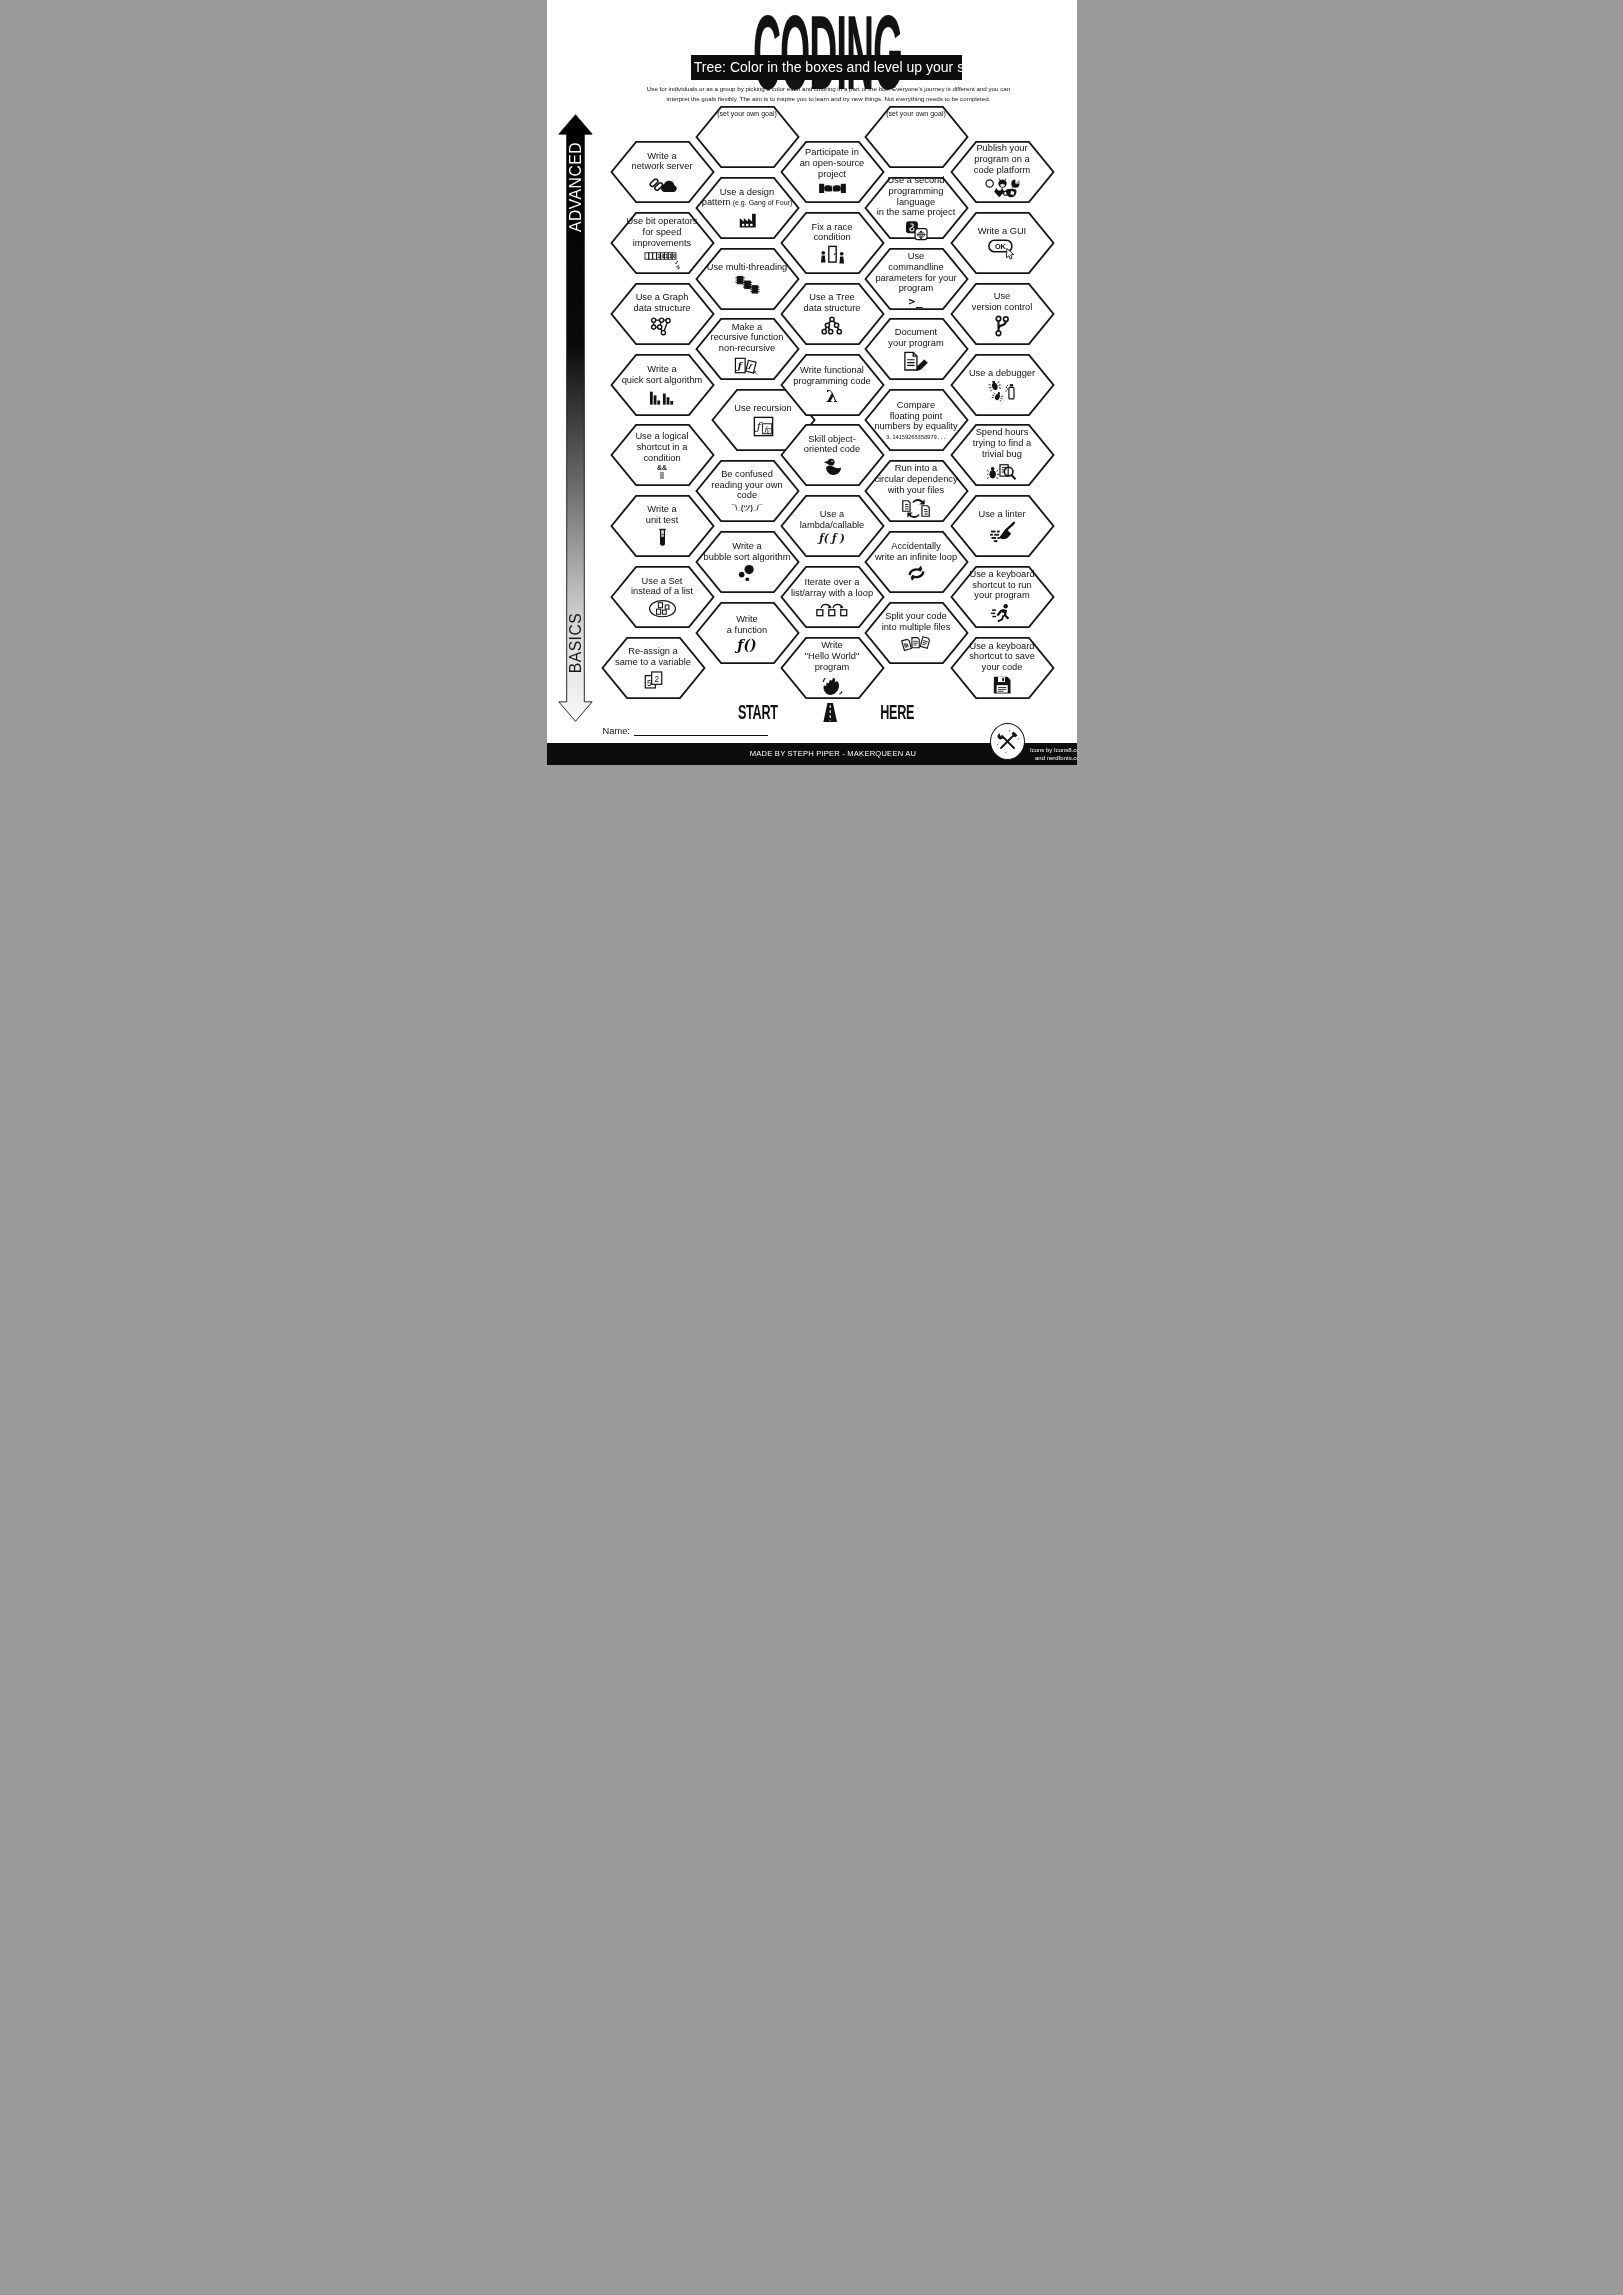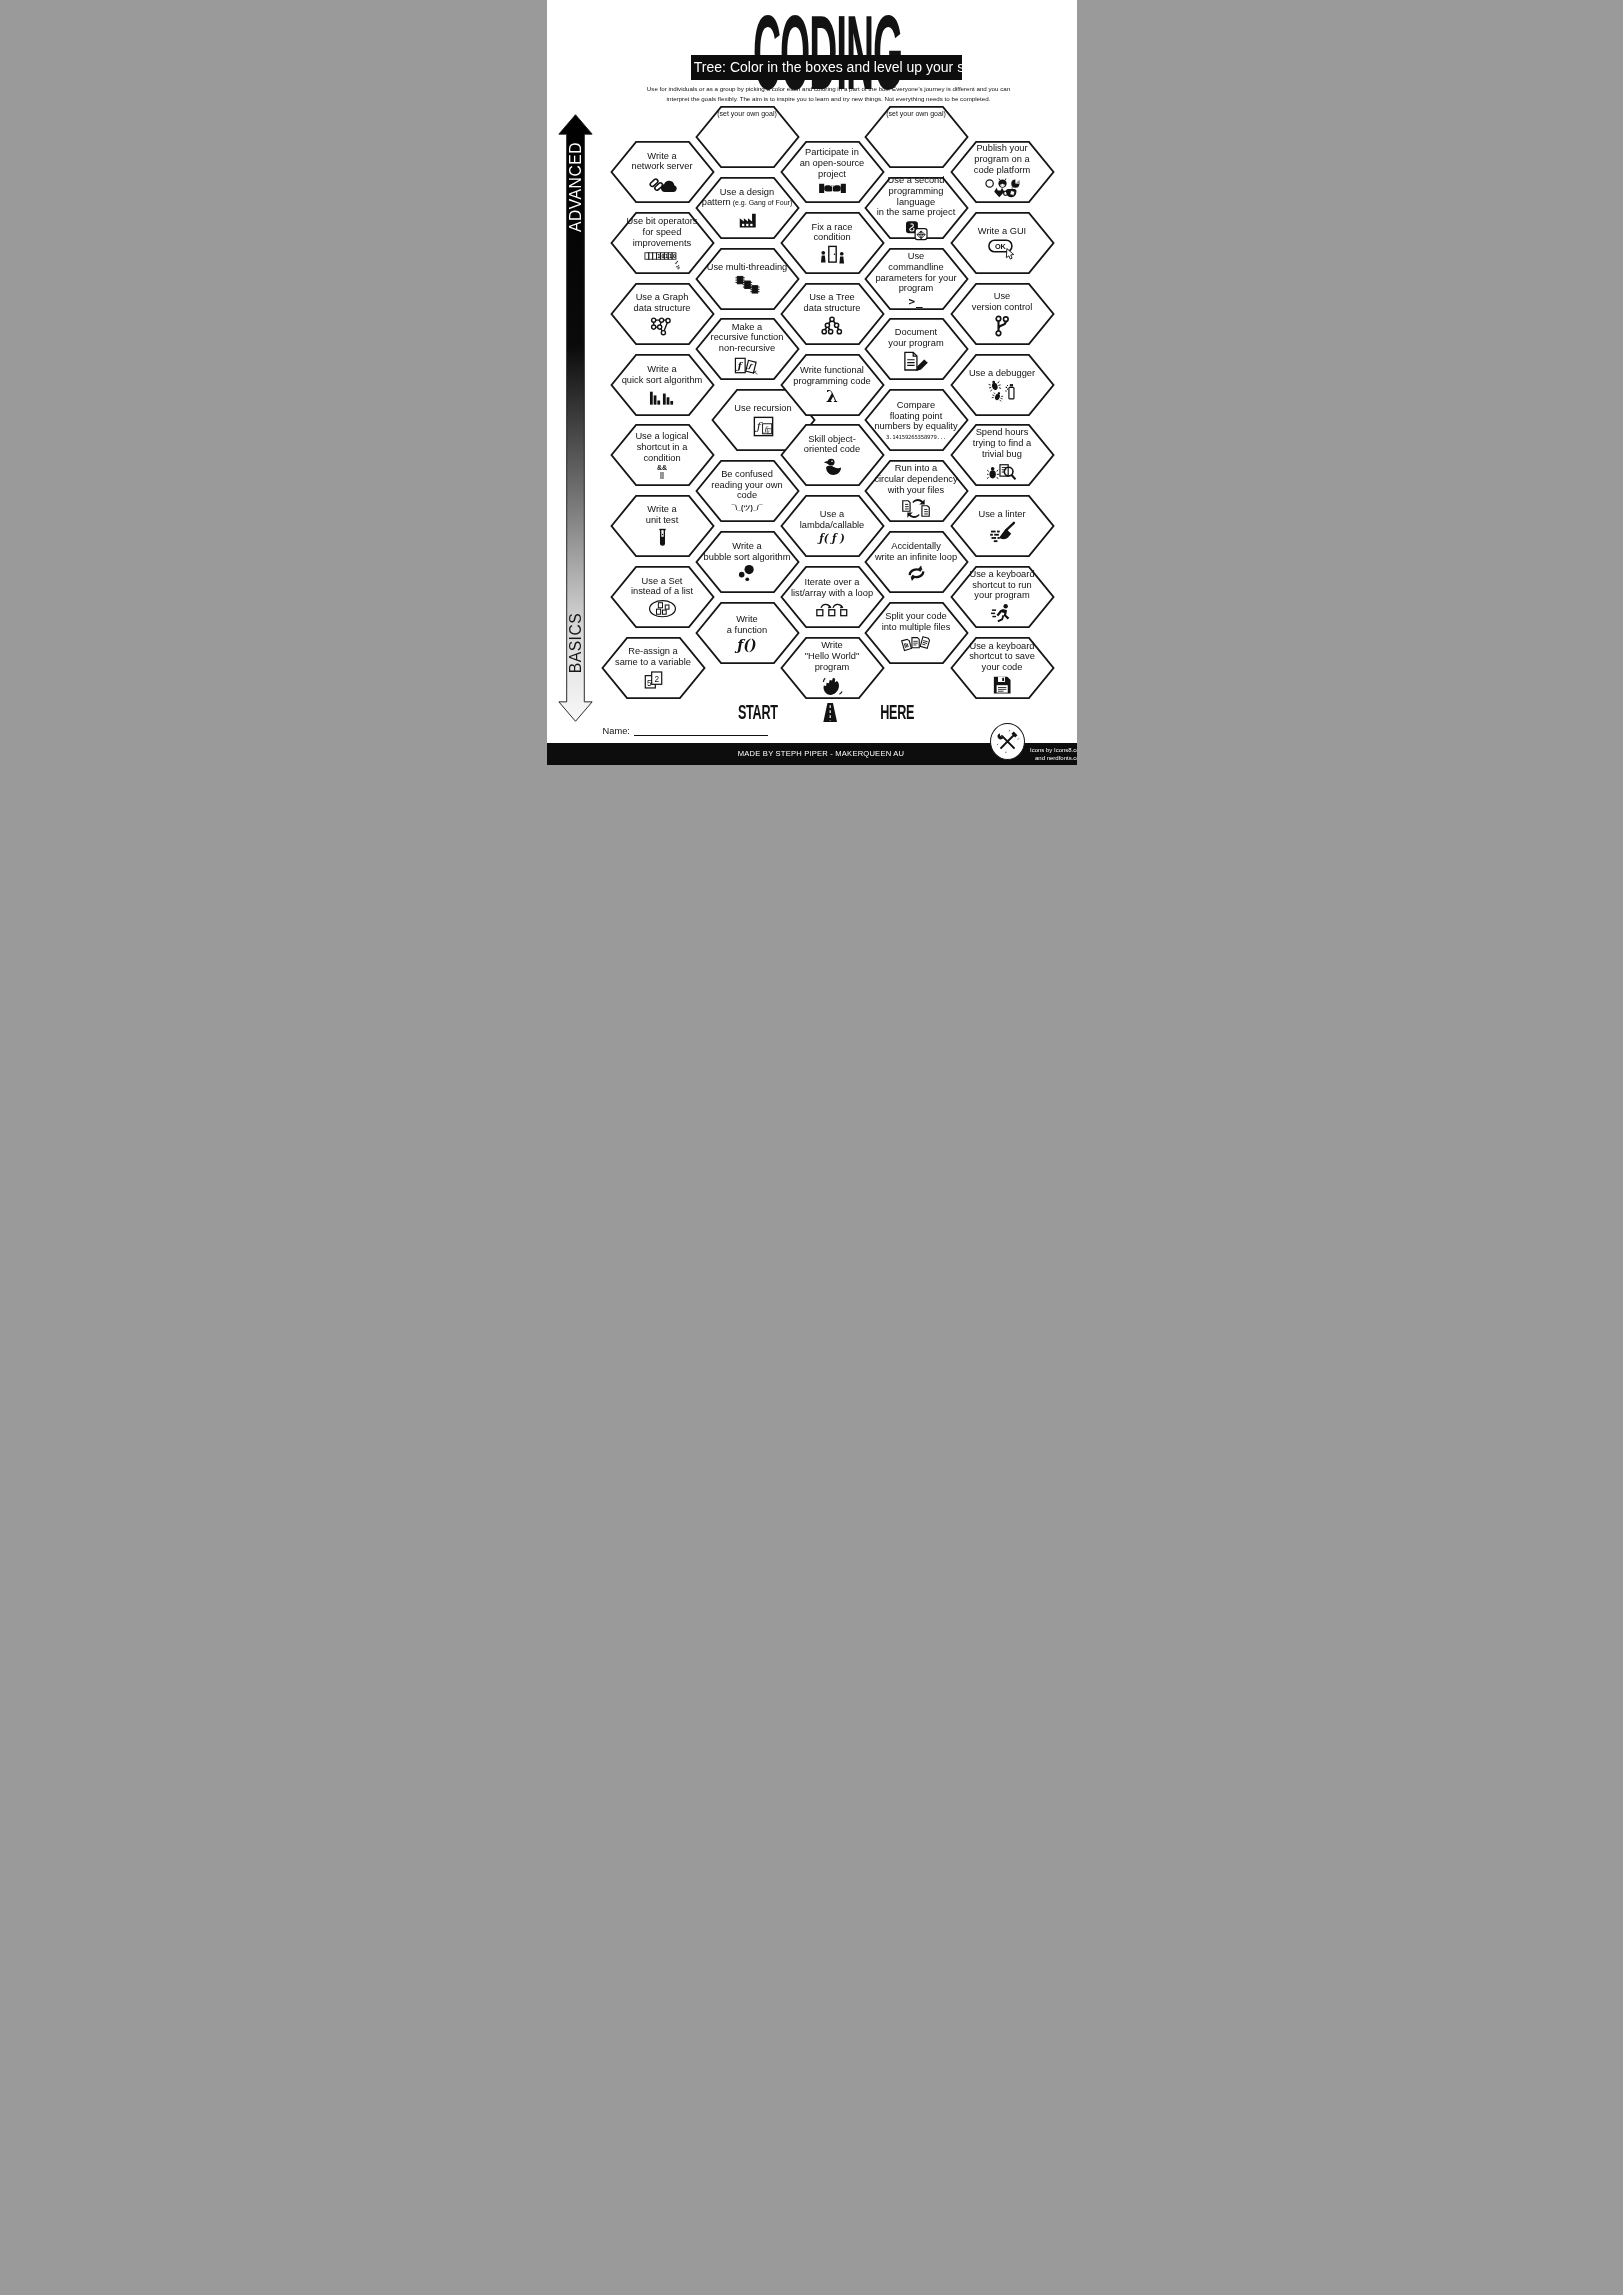--- a/index.html
+++ b/index.html
@@ -40,21 +40,21 @@
   .it-shrug-emoticon{font-size:7px;font-weight:bold;}
   .it-pi-digits{font-family:"DejaVu Sans Mono",monospace;font-size:5.6px;letter-spacing:-0.2px;}
 
   
   .startrow{position:absolute;left:279px;top:701px;transform:translateX(-50%);display:flex;align-items:center;gap:40px;}
   .startword{display:inline-block;font-weight:900;font-size:20.4px;letter-spacing:-0.5px;transform:scaleX(.62);margin:0 -10.2px;}
   .roadicon{margin:0 1.9px;}
   .namerow{position:absolute;left:56px;top:726px;font-size:9.3px;display:flex;align-items:flex-end;}
   .nameline{display:inline-block;width:134px;border-bottom:1.1px solid #121212;margin-left:3.7px;height:9.3px;}
   .footer{position:absolute;left:0;top:743px;width:541px;height:22px;background:#0d0d0d;color:#fff;}
-  .credit{position:absolute;left:4px;top:6px;width:541px;text-align:center;font-size:7.6px;letter-spacing:0.2px;white-space:nowrap;}
+  .credit{position:absolute;left:16px;top:6px;width:541px;text-align:center;font-size:7.6px;letter-spacing:0.2px;white-space:nowrap;}
   .icons-credit{position:absolute;right:2.8px;top:2.8px;text-align:right;font-size:6px;line-height:1.4;}
   .badge{position:absolute;left:443px;top:723px;width:33px;height:35px;border-radius:50%;background:#fff;
          border:1.2px solid #121212;z-index:2;display:flex;align-items:center;justify-content:center;}
 </style>
 </head>
 <body>
 
 <div class="page">
 
   <div class="titlebar">

